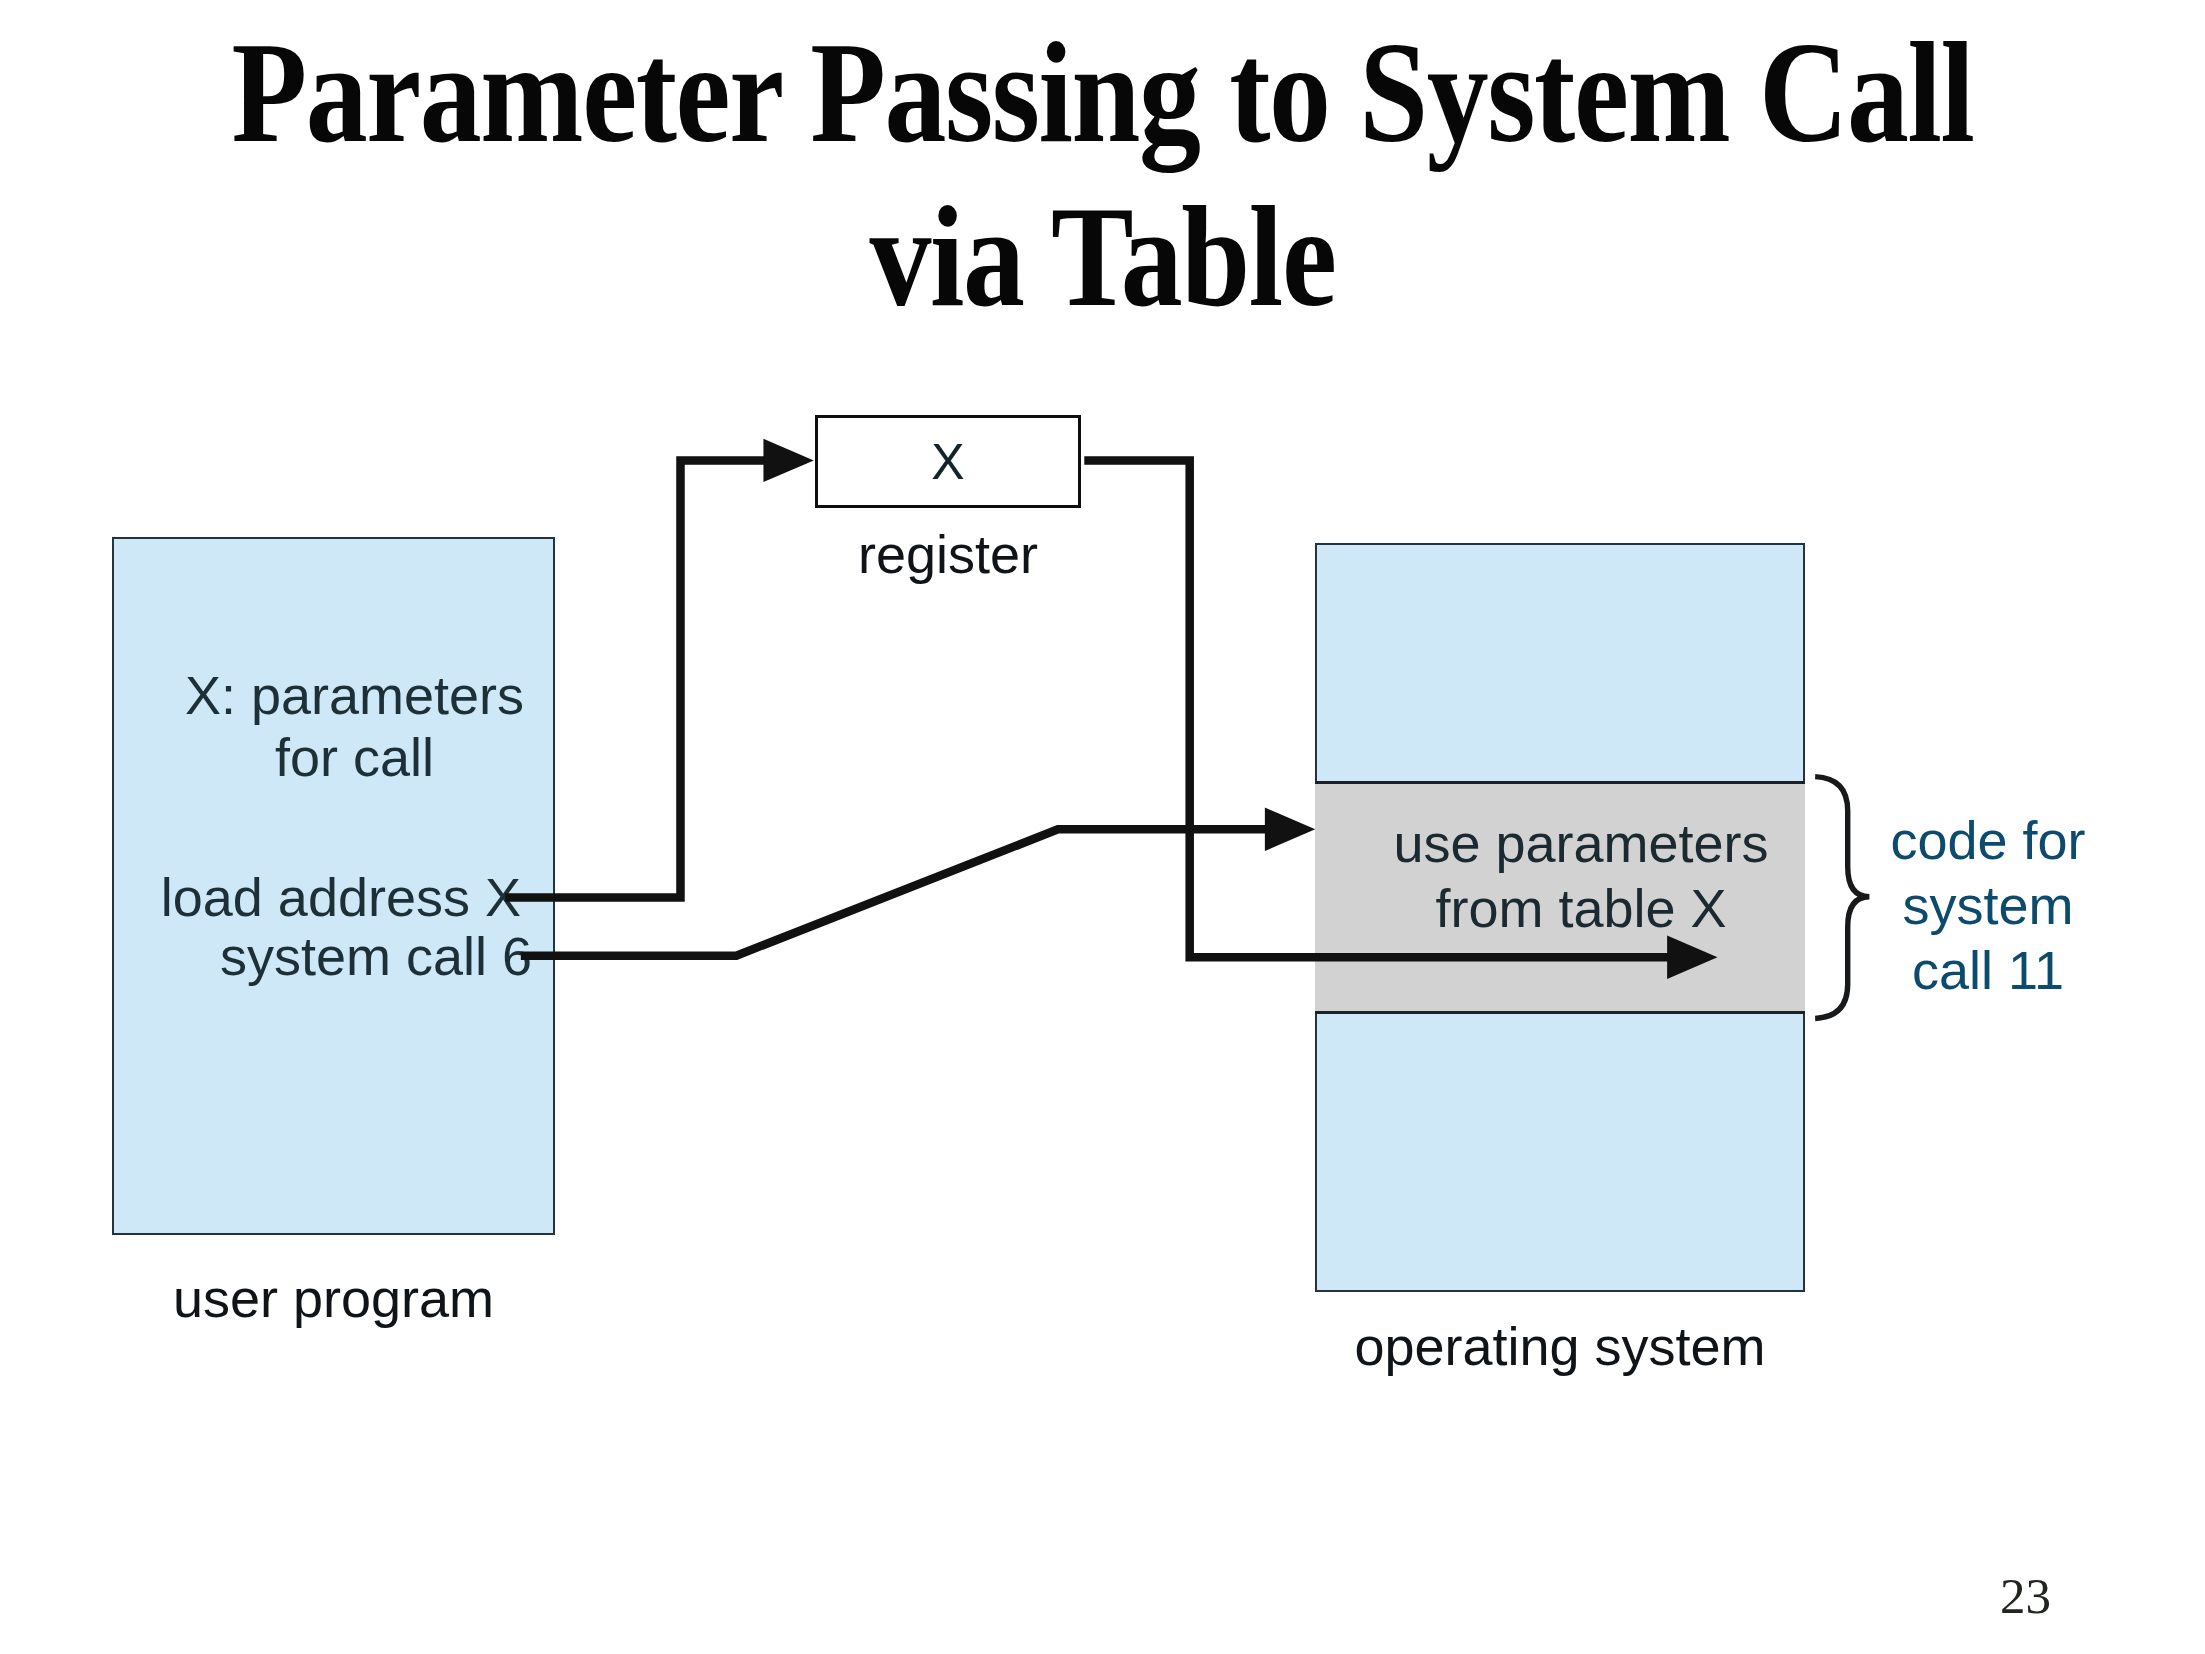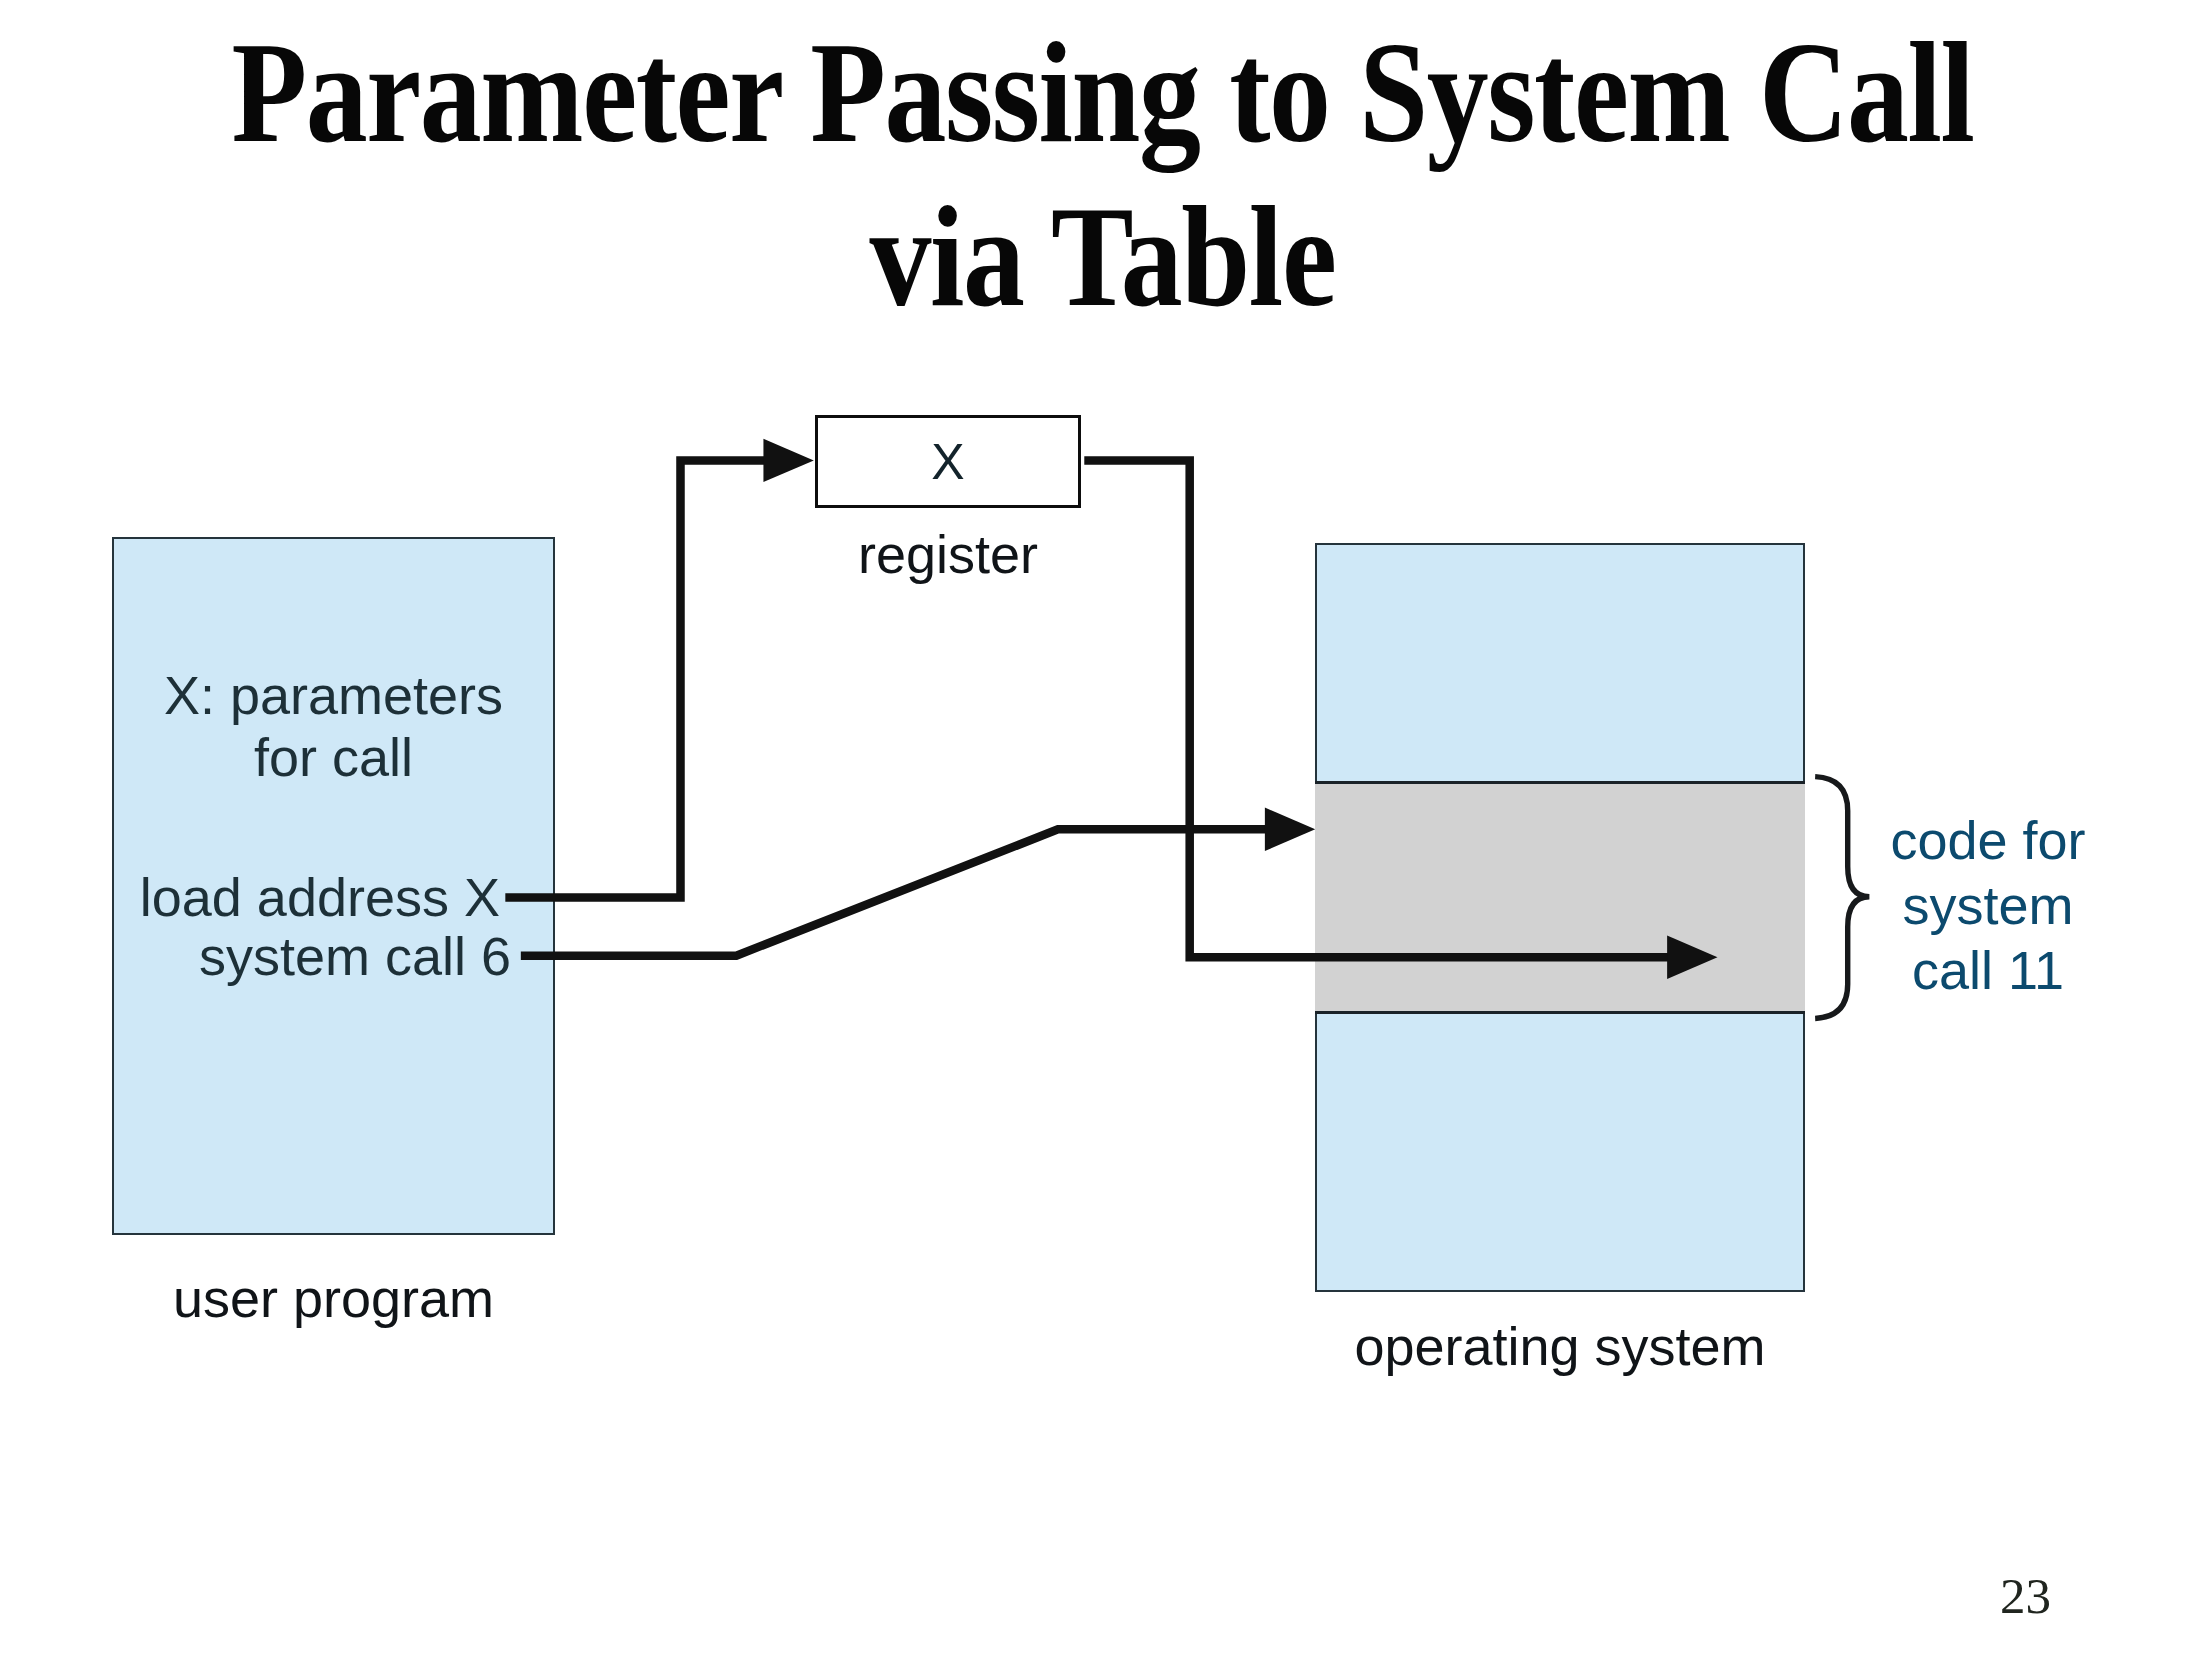--- a/index.html
+++ b/index.html
@@ -53,21 +53,21 @@
     left:-2.3px;top:236px;width:490px;height:233px;
     background:var(--band-fill);
     border-top:3.1px solid #1a2228;
     border-bottom:3.1px solid #1a2228;
   }
   
   .dtext{
     position:absolute;
     color:var(--intext);
     font-size:54px;line-height:62px;
-    text-align:center;white-space:nowrap;
+    text-align:center;white-space:nowrap;margin-left:21px;
   }
   .params-block{left:112px;top:664px;width:443px;}
   .instr{line-height:54px;text-align:right;}
   .instr1{left:112px;top:870px;width:388px;}
   .instr2{left:112px;top:929px;width:399px;}
   .band-text{left:1315px;top:811px;width:490px;line-height:65px;color:#1b2a31;}
   .outlabel{
     position:absolute;color:var(--label);
     font-size:54px;line-height:56px;text-align:center;white-space:nowrap;
   }
@@ -107,20 +107,24 @@
   <div class="outlabel user-label">user program</div>
 
   <div class="box register-box">
     <span>X</span>
   </div>
   <div class="outlabel register-label">register</div>
 
   <div class="box os-box">
     <div class="gray-band"></div>
   </div>
+  <div class="dtext band-text">
+    <div>use parameters</div>
+    <div>from table X</div>
+  </div>
   <div class="outlabel os-label">operating system</div>
 
   <div class="outlabel brace-label">
     <div>code for</div>
     <div>system</div>
     <div>call 11</div>
   </div>
 
   <svg class="wires" width="2205" height="1654" viewBox="0 0 2845 2134">
 

